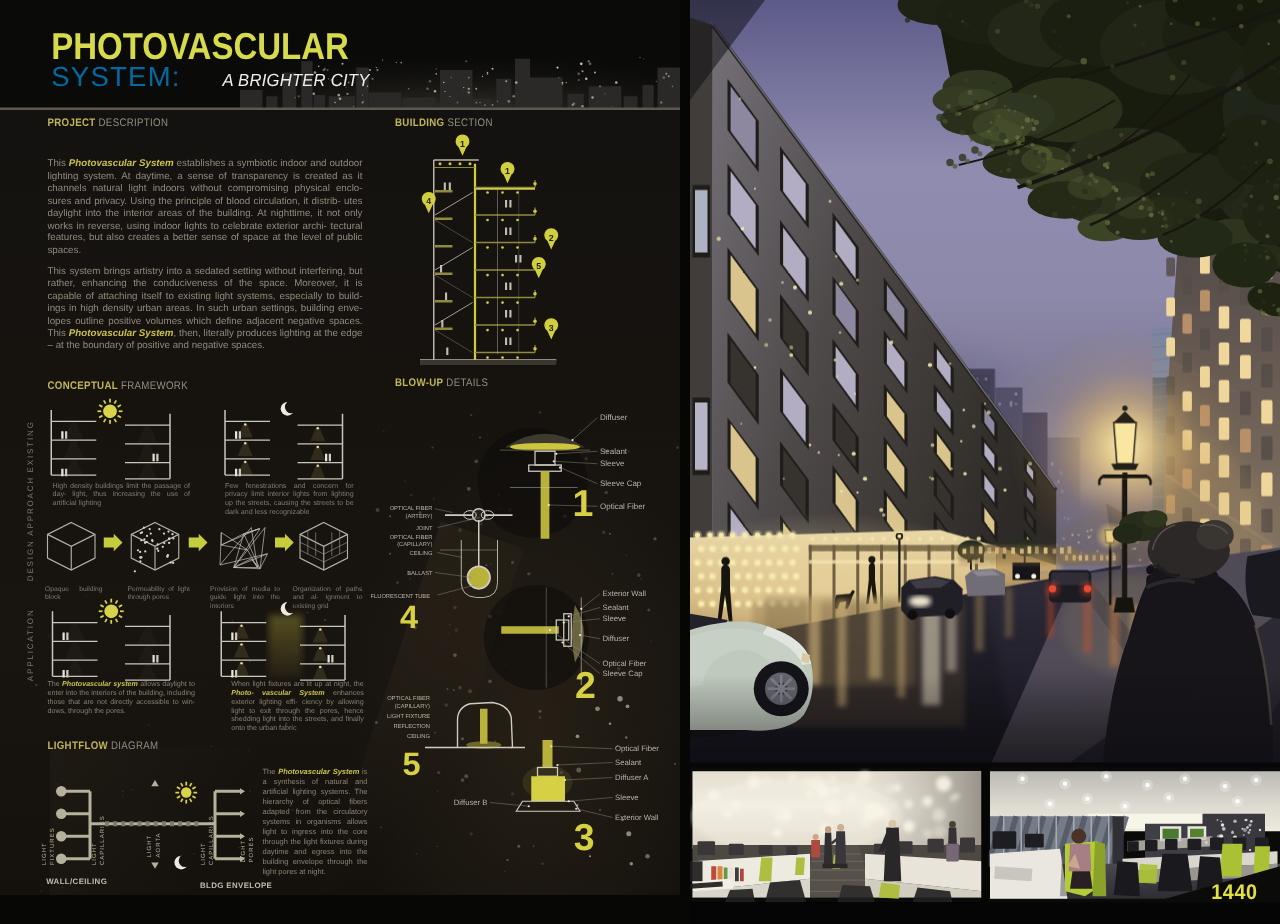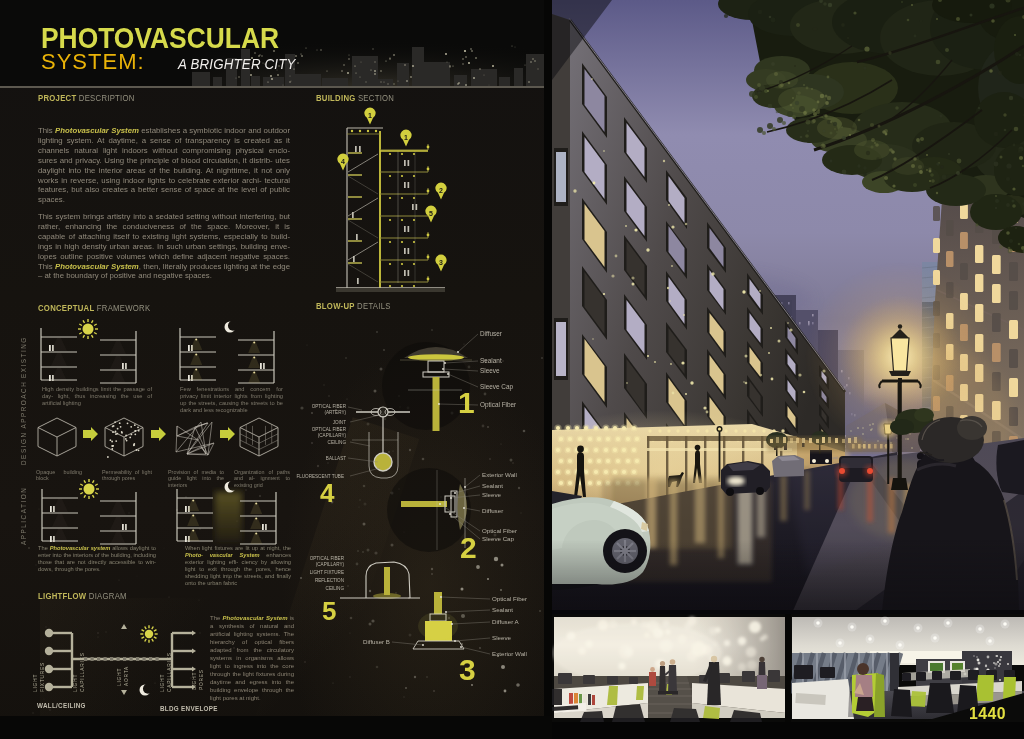--- a/index.html
+++ b/index.html
@@ -273,21 +273,21 @@
     <circle cx="98" cy="55" r="0.8" fill="#d8d4b8" opacity="0.62"></circle>
     <circle cx="106" cy="36" r="0.9" fill="#d8d4b8" opacity="0.46"></circle>
     <circle cx="297" cy="58" r="0.4" fill="#d8d4b8" opacity="0.31"></circle>
     <circle cx="202" cy="57" r="0.8" fill="#d8d4b8" opacity="0.45"></circle>
     <circle cx="183" cy="44" r="0.9" fill="#d8d4b8" opacity="0.69"></circle>
     <circle cx="215" cy="54" r="1.1" fill="#d8d4b8" opacity="0.48"></circle>
     <circle cx="109" cy="27" r="0.5" fill="#d8d4b8" opacity="0.83"></circle>
     <circle cx="273" cy="24" r="1.1" fill="#d8d4b8" opacity="0.89"></circle>
   </svg>
 <div class="abs" style="left:41px;top:21px;font-size:30px;font-weight:bold;color:#d6da4b;letter-spacing:0px;transform:scaleX(0.88);transform-origin:left;">PHOTOVASCULAR</div>
-<div class="abs" style="left:41px;top:49px;font-size:22px;color:#eab308;letter-spacing:1px;">SYSTEM:</div>
+<div class="abs" style="left:41px;top:49px;font-size:22px;color:#0369a1;letter-spacing:1px;">SYSTEM:</div>
 <div class="abs" style="left:178px;top:56px;font-size:14px;font-style:italic;color:#f1efec;letter-spacing:0.2px;transform:scaleX(0.95);transform-origin:left;">A BRIGHTER CITY</div>
 <div class="abs" style="left:0;top:86px;width:552px;height:2px;background:#5c584f;"></div>
 <div class="abs" style="left:38px;top:93px;font-size:8.8px;transform:scaleX(0.88);transform-origin:left;letter-spacing:0.3px;"><span style="font-weight:bold;color:#c0b75a;">PROJECT</span><span style="color:#93907f;"> DESCRIPTION</span></div>
 <div class="abs" style="left:316px;top:93px;font-size:8.8px;transform:scaleX(0.88);transform-origin:left;letter-spacing:0.3px;"><span style="font-weight:bold;color:#c0b75a;">BUILDING</span><span style="color:#93907f;"> SECTION</span></div>
 <div class="abs" style="left:38px;top:303px;font-size:8.8px;transform:scaleX(0.88);transform-origin:left;letter-spacing:0.3px;"><span style="font-weight:bold;color:#c0b75a;">CONCEPTUAL</span><span style="color:#93907f;"> FRAMEWORK</span></div>
 <div class="abs" style="left:316px;top:301px;font-size:8.8px;transform:scaleX(0.88);transform-origin:left;letter-spacing:0.3px;"><span style="font-weight:bold;color:#c0b75a;">BLOW-UP</span><span style="color:#93907f;"> DETAILS</span></div>
 <div class="abs" style="left:38px;top:591px;font-size:8.8px;transform:scaleX(0.88);transform-origin:left;letter-spacing:0.3px;"><span style="font-weight:bold;color:#c0b75a;">LIGHTFLOW</span><span style="color:#93907f;"> DIAGRAM</span></div>
 <div class="abs" style="left:38px;top:126px;width:252px;font-size:7.8px;line-height:9.9px;color:#90897b;text-align:justify;">This <span style="color:#c9c14c;font-weight:bold;font-style:italic;">Photovascular System</span> establishes a symbiotic indoor and outdoor lighting system. At daytime, a sense of transparency is created as it channels natural light indoors without compromising physical enclo- sures and privacy. Using the principle of blood circulation, it distrib- utes daylight into the interior areas of the building. At nighttime, it not only works in reverse, using indoor lights to celebrate exterior archi- tectural features, but also creates a better sense of space at the level of public spaces.</div>
 <div class="abs" style="left:38px;top:212px;width:252px;font-size:7.8px;line-height:9.9px;color:#90897b;text-align:justify;">This system brings artistry into a sedated setting without interfering, but rather, enhancing the conduciveness of the space. Moreover, it is capable of attaching itself to existing light systems, especially to build- ings in high density urban areas. In such urban settings, building enve- lopes outline positive volumes which define adjacent negative spaces. This <span style="color:#c9c14c;font-weight:bold;font-style:italic;">Photovascular System</span>, then, literally produces lighting at the edge – at the boundary of positive and negative spaces.</div>
 <svg class="abs" style="left:0;top:0;" width="552" height="739">

